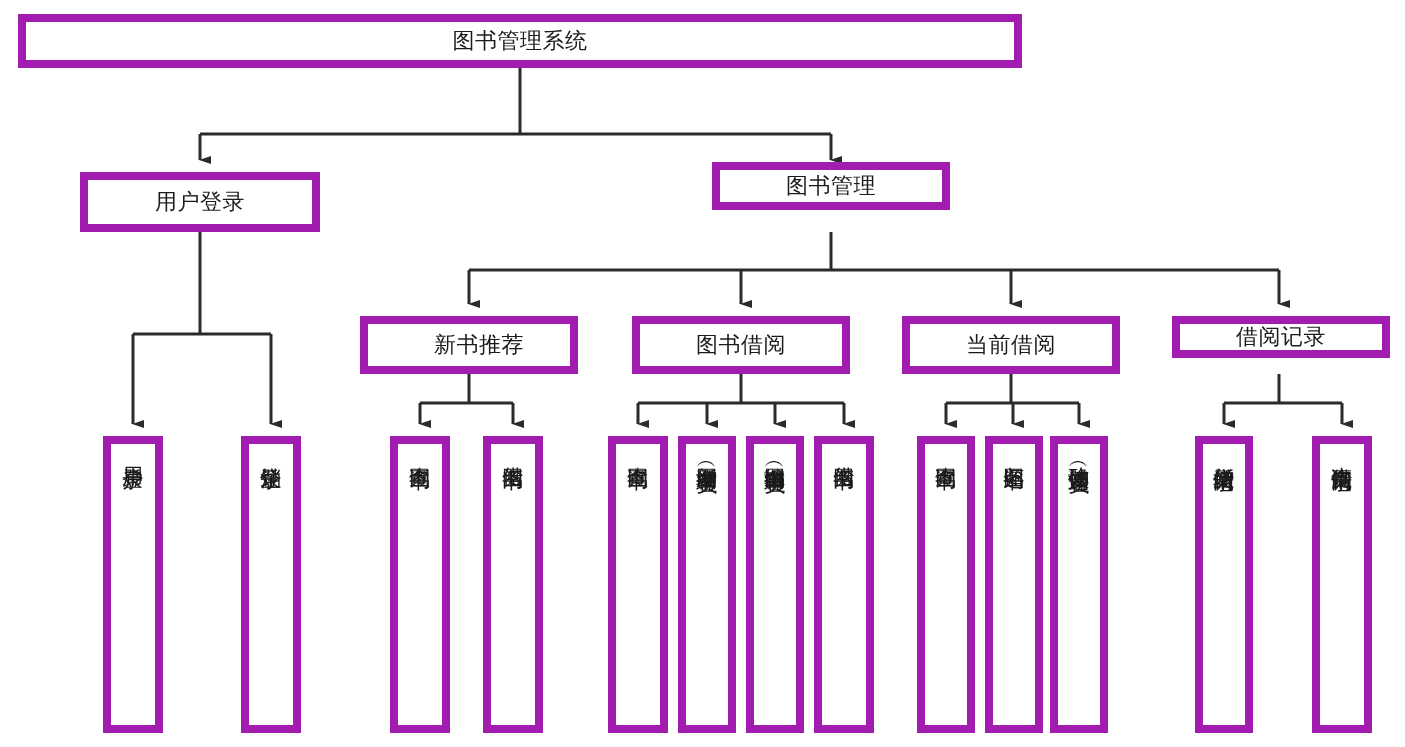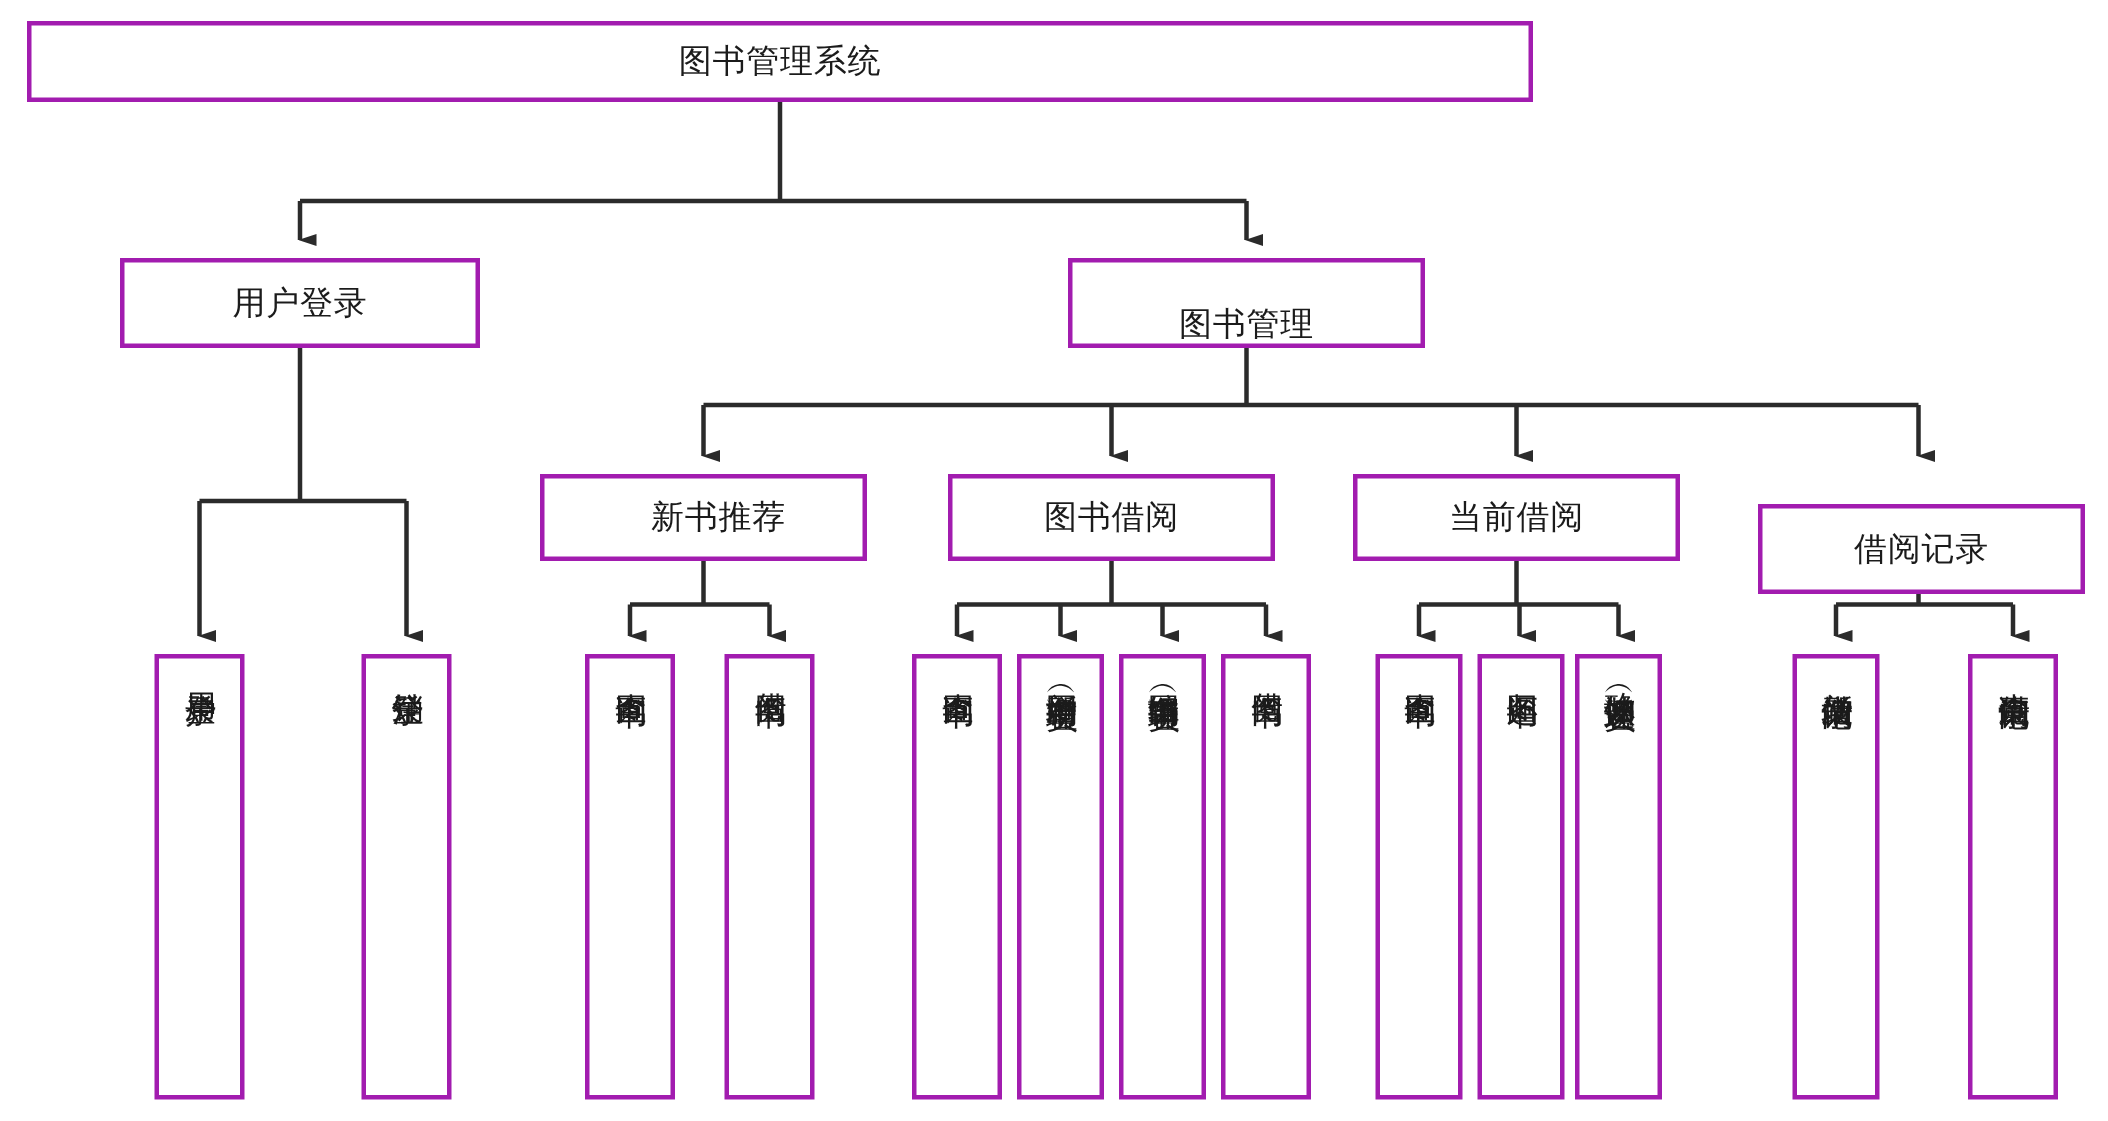--- a/index.html
+++ b/index.html
@@ -13,21 +13,21 @@
   #canvas {
     position: relative;
     width: 1405px;
     height: 747px;
     background: #ffffff;
     overflow: hidden;
   }
   .node {
     position: absolute;
     box-sizing: border-box;
-    border: 3px solid #a21caf;
+    border: 8px solid #a21caf;
     background: #ffffff;
     display: flex;
     align-items: center;
     justify-content: center;
     color: #1b1b1b;
   }
   .node .label {
     display: block;
     text-align: center;
     line-height: 1.18;
@@ -124,34 +124,34 @@
     </g>
   </svg>
 
   <div class="node horiz" style="left:18px; top:14px; width:1004px; height:54px;">
     <span class="label">图书管理系统</span>
   </div>
 
   <div class="node horiz" style="left:80px; top:172px; width:240px; height:60px;">
     <span class="label">用户登录</span>
   </div>
-  <div class="node horiz" style="left:712px; top:172px; width:238px; height:60px;align-items:flex-end;">
+  <div class="node horiz" style="left:712px; top:162px; width:238px; height:48px;">
     <span class="label">图书管理</span>
   </div>
 
   <div class="node horiz" style="left:360px; top:316px; width:218px; height:58px;padding-left:20px;">
     <span class="label">新书推荐</span>
   </div>
   <div class="node horiz" style="left:632px; top:316px; width:218px; height:58px;">
     <span class="label">图书借阅</span>
   </div>
   <div class="node horiz" style="left:902px; top:316px; width:218px; height:58px;">
     <span class="label">当前借阅</span>
   </div>
-  <div class="node horiz" style="left:1172px; top:336px; width:218px; height:60px;">
+  <div class="node horiz" style="left:1172px; top:316px; width:218px; height:42px;">
     <span class="label">借阅记录</span>
   </div>
 
   <div class="node vert" style="left:103px; top:436px; width:60px; height:297px;">
     <span class="label">用户登录</span>
   </div>
   <div class="node vert" style="left:241px; top:436px; width:60px; height:297px;">
     <span class="label">注销登录</span>
   </div>
 

